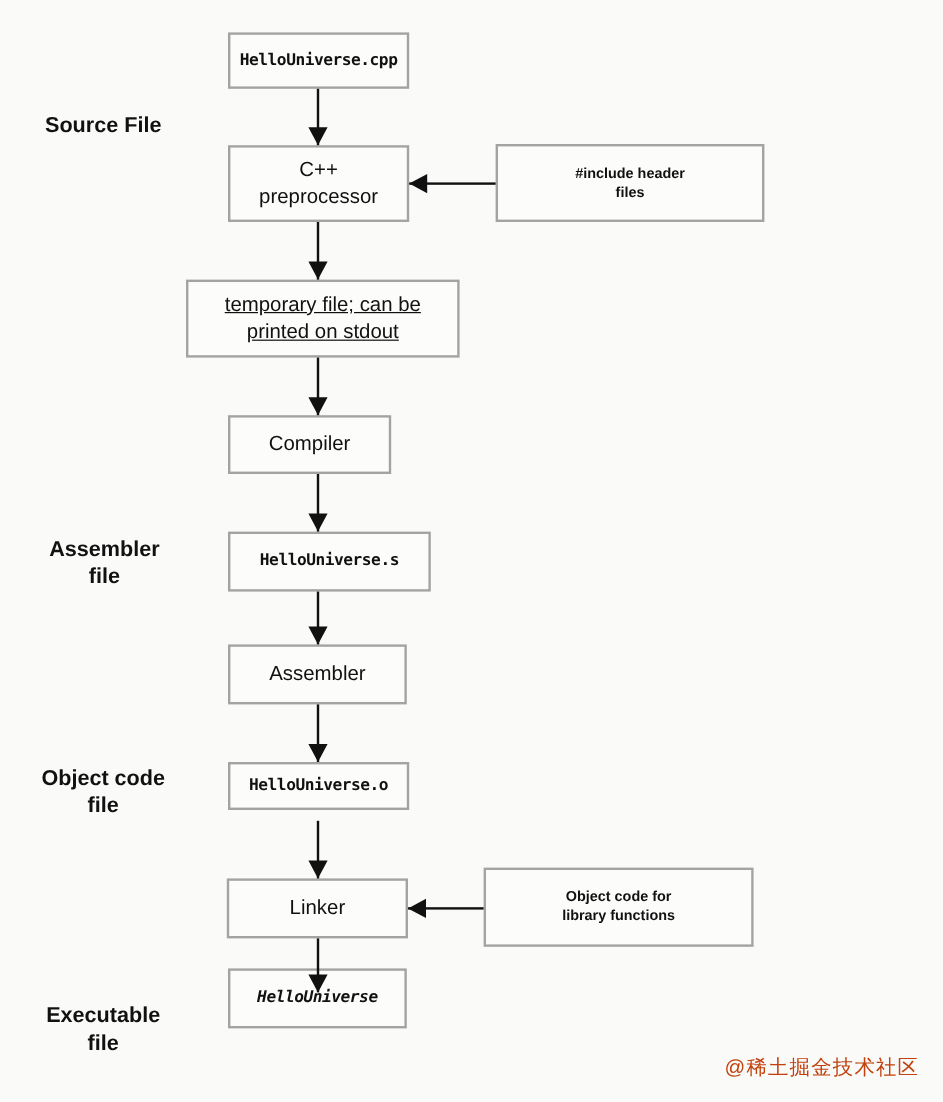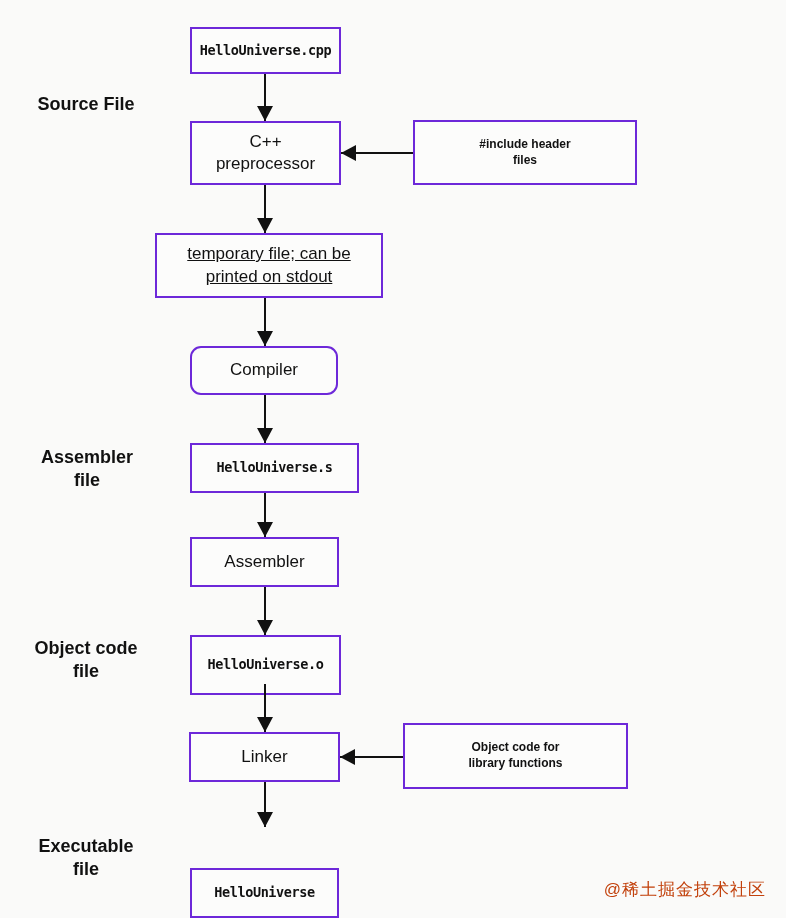--- a/index.html
+++ b/index.html
@@ -8,21 +8,21 @@
     width: 786px;
     height: 918px;
     background: #fafaf9;
     font-family: "Liberation Sans", sans-serif;
     color: #111;
     overflow: hidden;
   }
   .box {
     position: absolute;
     box-sizing: border-box;
-    border: 2px solid #6d28d9;
+    border: 2px solid #a3a3a3;
     background: #fcfcfb;
     display: flex;
     align-items: center;
     justify-content: center;
     text-align: center;
     white-space: pre-line;
     line-height: 1.32;
   }
   .mono {
     font-family: "DejaVu Sans Mono", monospace;
@@ -78,27 +78,27 @@
     font-size: 17px;
     color: #c2410c;
     letter-spacing: 1px;
   }
 
   
   .n-source-cpp   { left: 190px; top:  27px; width: 151px; height: 47px; }
   .n-preprocessor { left: 190px; top: 121px; width: 151px; height: 64px; }
   .n-include      { left: 413px; top: 120px; width: 224px; height: 65px; }
   .n-tempfile     { left: 155px; top: 233px; width: 228px; height: 65px; text-decoration: underline; }
-  .n-compiler     { left: 190px; top: 346px; width: 148px; height: 49px; border-radius: 11px; }
+  .n-compiler     { left: 190px; top: 346px; width: 136px; height: 49px; }
   .n-asmfile      { left: 190px; top: 443px; width: 169px; height: 50px; }
   .n-assembler    { left: 190px; top: 537px; width: 149px; height: 50px; }
-  .n-objfile      { left: 190px; top: 635px; width: 151px; height: 60px; }
+  .n-objfile      { left: 190px; top: 635px; width: 151px; height: 40px; }
   .n-linker       { left: 189px; top: 732px; width: 151px; height: 50px; }
   .n-objcodelib   { left: 403px; top: 723px; width: 225px; height: 66px; }
-  .n-executable   { left: 190px; top: 868px; width: 149px; height: 50px; }
+  .n-executable   { left: 190px; top: 807px; width: 149px; height: 50px; font-style: italic; }
 
   
   .l-source  { left: 16px; top:  93px; }
   .l-asm     { left: 17px; top: 446px; }
   .l-obj     { left: 16px; top: 637px; }
   .l-exe     { left: 16px; top: 835px; }
 
   
   .a1 { left: 264px; top:  74px; height: 47px; }
   .a2 { left: 264px; top: 185px; height: 48px; }

